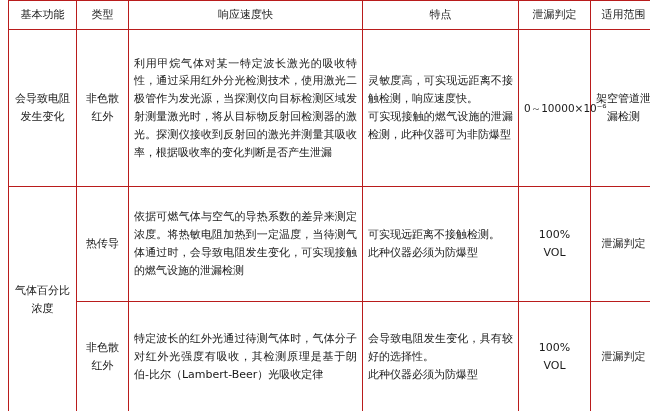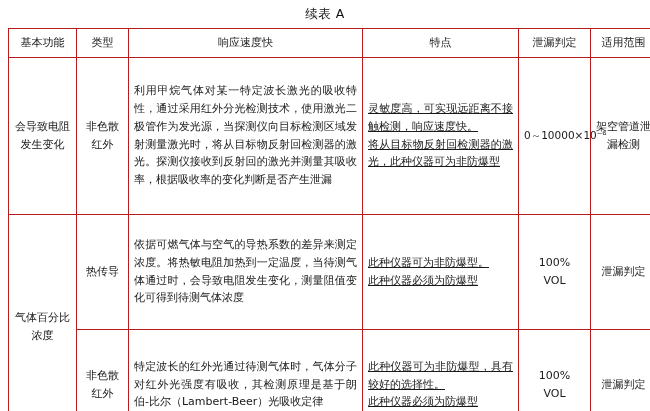--- a/index.html
+++ b/index.html
@@ -75,37 +75,35 @@
     display: block;
     font-size: 10.5px;
     letter-spacing: 0;
     white-space: nowrap;
   }
   .two-line {
     display: block;
   }
   .p-line {
     display: block;
-    text-decoration: underline;
   }
   .feat-cell {
     text-align: justify;
     text-justify: inter-ideograph;
     padding-left: 8px;
     padding-right: 7px;
     font-size: 11px;
     line-height: 1.62;
   }
 </style>
 </head>
 <body>
 
 <div class="page">
 
-  <div class="doc-title">续表 A</div>
 
   <table class="grid">
     <colgroup>
       <col class="c-func">
       <col class="c-type">
       <col class="c-princ">
       <col class="c-feat">
       <col class="c-range">
       <col class="c-apply">
     </colgroup>
@@ -120,48 +118,48 @@
       </tr>
     </thead>
     <tbody>
 
       <tr class="row-laser">
         <td class="cell-func">会导致电阻发生变化</td>
         <td class="cell-type">非色散红外</td>
         <td class="just">利用甲烷气体对某一特定波长激光的吸收特性，通过采用红外分光检测技术，使用激光二极管作为发光源，当探测仪向目标检测区域发射测量激光时，将从目标物反射回检测器的激光。探测仪接收到反射回的激光并测量其吸收率，根据吸收率的变化判断是否产生泄漏</td>
         <td class="feat-cell">
             <span class="p-line">灵敏度高，可实现远距离不接触检测，响应速度快。</span>
-            <span class="p-line">将从目标物反射回检测器的激光，此种仪器可为非防爆型</span>
+            <span class="p-line">可实现接触的燃气设施的泄漏检测，此种仪器可为非防爆型</span>
           </td>
         <td class="cell-range">
             <span class="range-text">0～10000×10⁻⁶</span>
           </td>
         <td class="cell-apply">架空管道泄漏检测</td>
       </tr>
 
       <tr class="row-thermal">
         <td class="cell-func" rowspan="2">气体百分比浓度</td>
         <td class="cell-type">热传导</td>
-        <td class="just">依据可燃气体与空气的导热系数的差异来测定浓度。将热敏电阻加热到一定温度，当待测气体通过时，会导致电阻发生变化，测量阻值变化可得到待测气体浓度</td>
+        <td class="just">依据可燃气体与空气的导热系数的差异来测定浓度。将热敏电阻加热到一定温度，当待测气体通过时，会导致电阻发生变化，可实现接触的燃气设施的泄漏检测</td>
         <td class="feat-cell">
-            <span class="p-line">此种仪器可为非防爆型。</span>
+            <span class="p-line">可实现远距离不接触检测。</span>
             <span class="p-line">此种仪器必须为防爆型</span>
           </td>
         <td class="cell-range">
             <span class="two-line">100%</span>
             <span class="two-line">VOL</span>
           </td>
         <td class="cell-apply">泄漏判定</td>
       </tr>
 
       <tr class="row-ndir">
         <td class="cell-type">非色散红外</td>
         <td class="just">特定波长的红外光通过待测气体时，气体分子对红外光强度有吸收，其检测原理是基于朗伯-比尔（Lambert-Beer）光吸收定律</td>
         <td class="feat-cell">
-            <span class="p-line">此种仪器可为非防爆型，具有较好的选择性。</span>
+            <span class="p-line">会导致电阻发生变化，具有较好的选择性。</span>
             <span class="p-line">此种仪器必须为防爆型</span>
           </td>
         <td class="cell-range">
             <span class="two-line">100%</span>
             <span class="two-line">VOL</span>
           </td>
         <td class="cell-apply">泄漏判定</td>
       </tr>
 
     </tbody>

